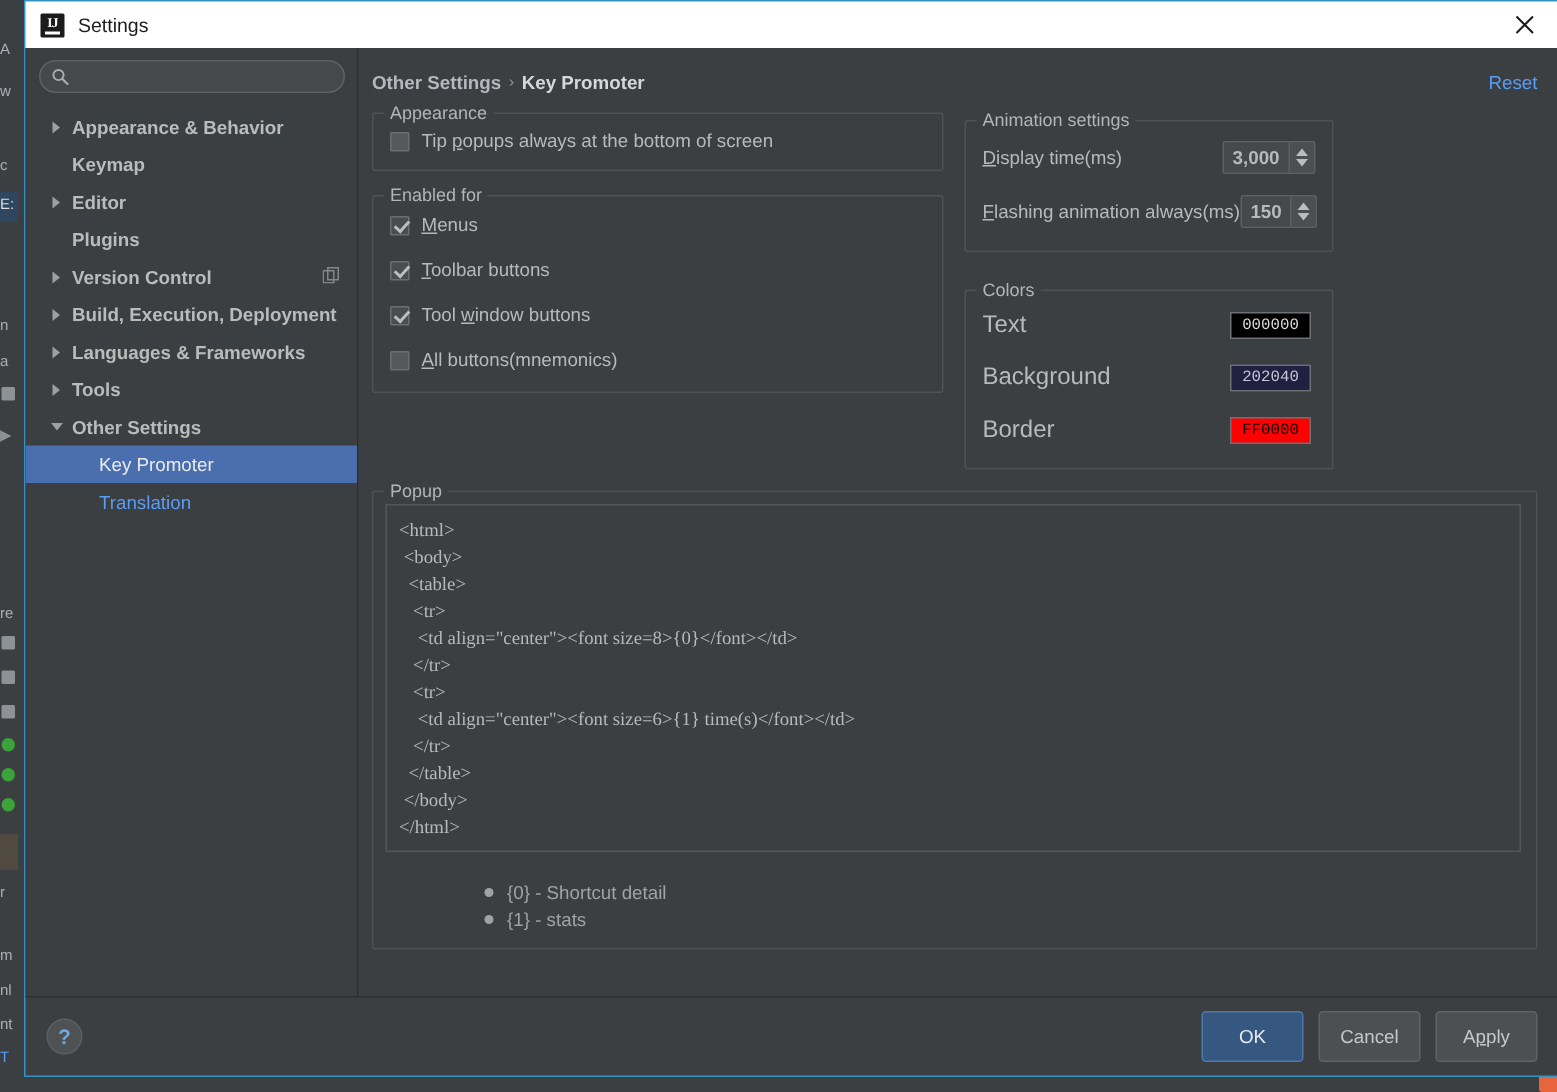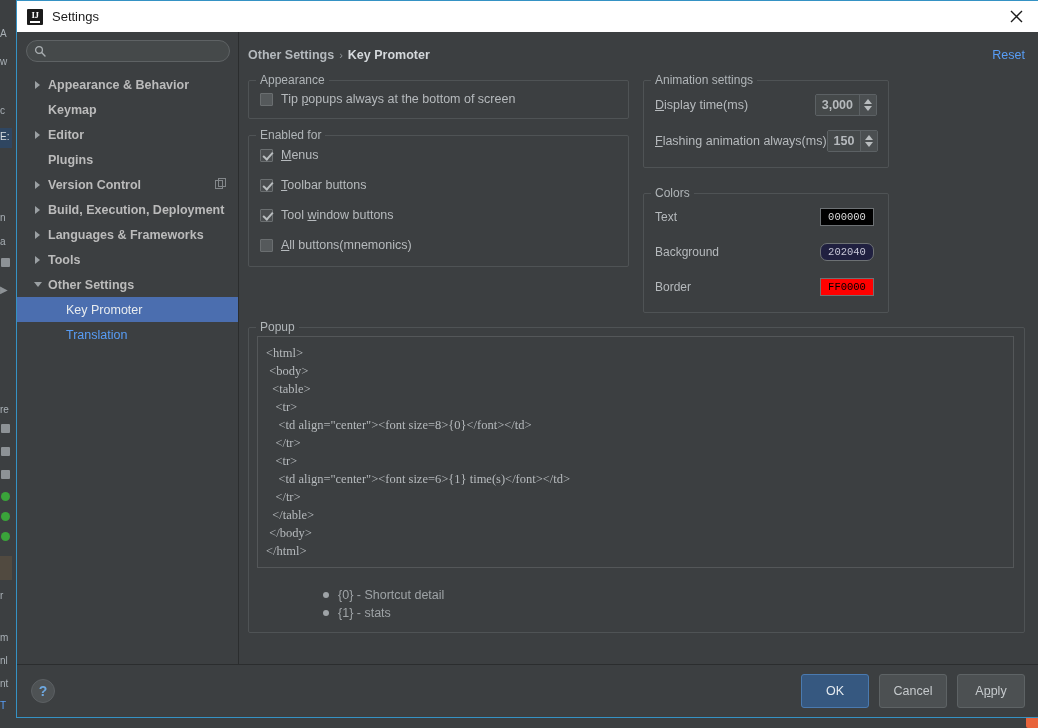--- a/index.html
+++ b/index.html
@@ -272,21 +272,21 @@
     align-items: flex-start;
   }
   .col-left { width: 381px; flex: 0 0 381px; }
   .col-right { width: 246px; flex: 0 0 246px; }
 
   
   .group {
     border: 1px solid #4f5355;
     border-radius: 2px;
     position: relative;
-    margin-top: 9px;
+    margin-top: 4px;
     box-sizing: border-box;
   }
   .group > .glabel {
     position: absolute;
     top: -8px;
     left: 7px;
     padding: 0 4px;
     background: #3c3f41;
     font-size: 12px;
     color: #b0b5b8;
@@ -400,21 +400,21 @@
   .anim-spin { margin-left: auto; }
 
   
   .color-row {
     display: flex;
     align-items: center;
     margin-bottom: 17px;
   }
   .color-row:last-child { margin-bottom: 0; }
   .color-label {
-    font-size: 12px;
+    font-size: 16px;
     color: #b6babd;
   }
   .swatch {
     margin-left: auto;
     width: 54px;
     height: 18px;
     border: 1px solid #6d7174;
     display: flex;
     align-items: center;
     justify-content: center;
@@ -732,21 +732,21 @@
 
               <div class="group" style="margin-top:25px;">
                 <span class="glabel">Colors</span>
                 <div class="ginner" style="padding:14px 14px 16px 11px;">
                   <div class="color-row">
                     <span class="color-label">Text</span>
                     <span class="swatch" style="background:#000000;color:#dcdcdc;">000000</span>
                   </div>
                   <div class="color-row">
                     <span class="color-label">Background</span>
-                    <span class="swatch" style="background:#202040;color:#c8c8d8;border-radius:7px;">202040</span>
+                    <span class="swatch" style="background:#202040;color:#c8c8d8;">202040</span>
                   </div>
                   <div class="color-row">
                     <span class="color-label">Border</span>
                     <span class="swatch" style="background:#ff0000;color:#000000;">FF0000</span>
                   </div>
                 </div>
               </div>
             </div>
           </div>
 

